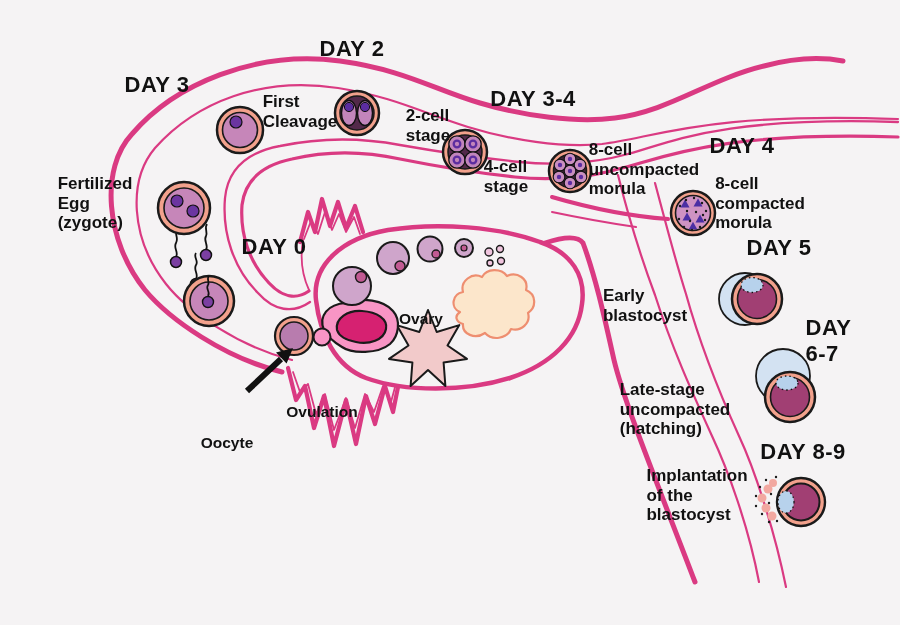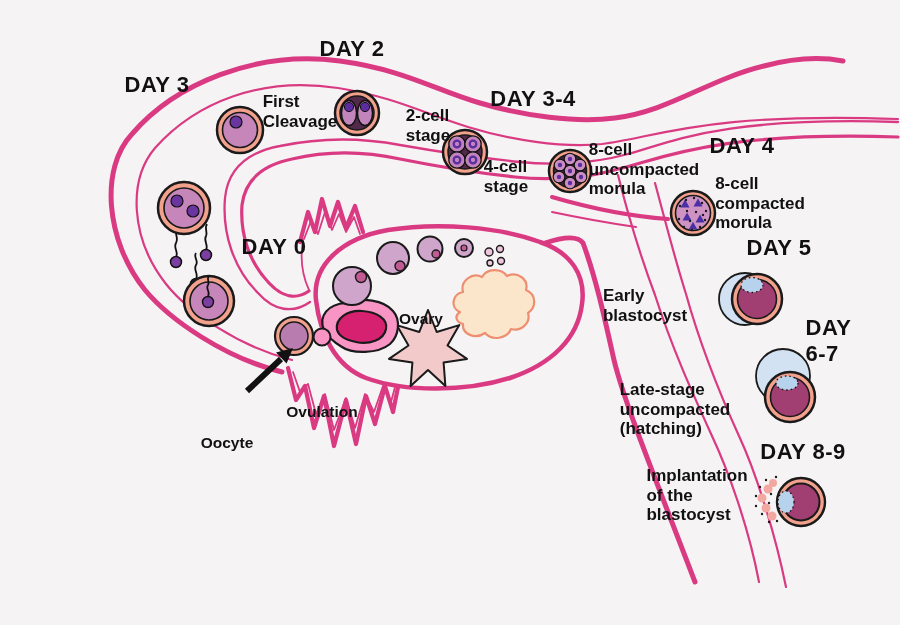--- a/index.html
+++ b/index.html
@@ -240,20 +240,23 @@
 
 <div class="lbl day" style="left:157px;top:85px">DAY 3</div>
 <div class="lbl day" style="left:352px;top:49px">DAY 2</div>
 <div class="lbl day" style="left:533px;top:99px">DAY 3-4</div>
 <div class="lbl day" style="left:742px;top:146px">DAY 4</div>
 <div class="lbl day" style="left:779px;top:248px">DAY 5</div>
 <div class="lbl day" style="left:837px;top:341px">DAY 6-7</div>
 <div class="lbl day" style="left:803px;top:452px">DAY 8-9</div>
 <div class="lbl day" style="left:274px;top:247px">DAY 0</div>
 
+<div class="lbl stage" style="left:95px;top:204px">Fertilized
+Egg
+(zygote)</div>
 <div class="lbl stage" style="left:300px;top:112px">First
 Cleavage</div>
 <div class="lbl stage" style="left:428px;top:126px">2-cell
 stage</div>
 <div class="lbl stage" style="left:506px;top:177px">4-cell
 stage</div>
 <div class="lbl stage" style="left:644px;top:170px">8-cell
 uncompacted
 morula</div>
 <div class="lbl stage" style="left:760px;top:204px">8-cell

